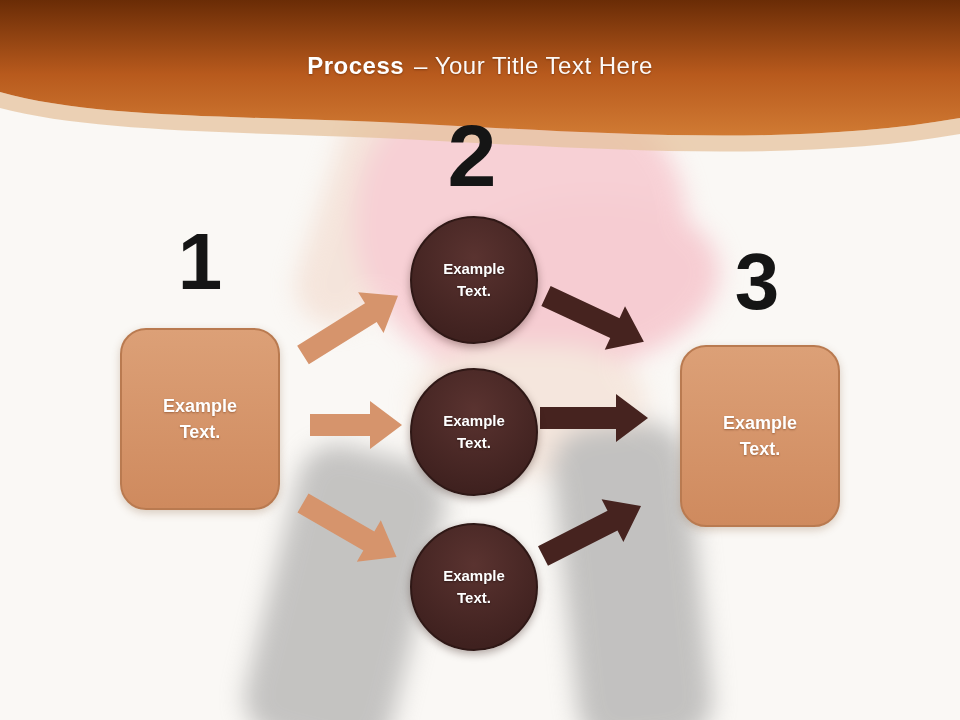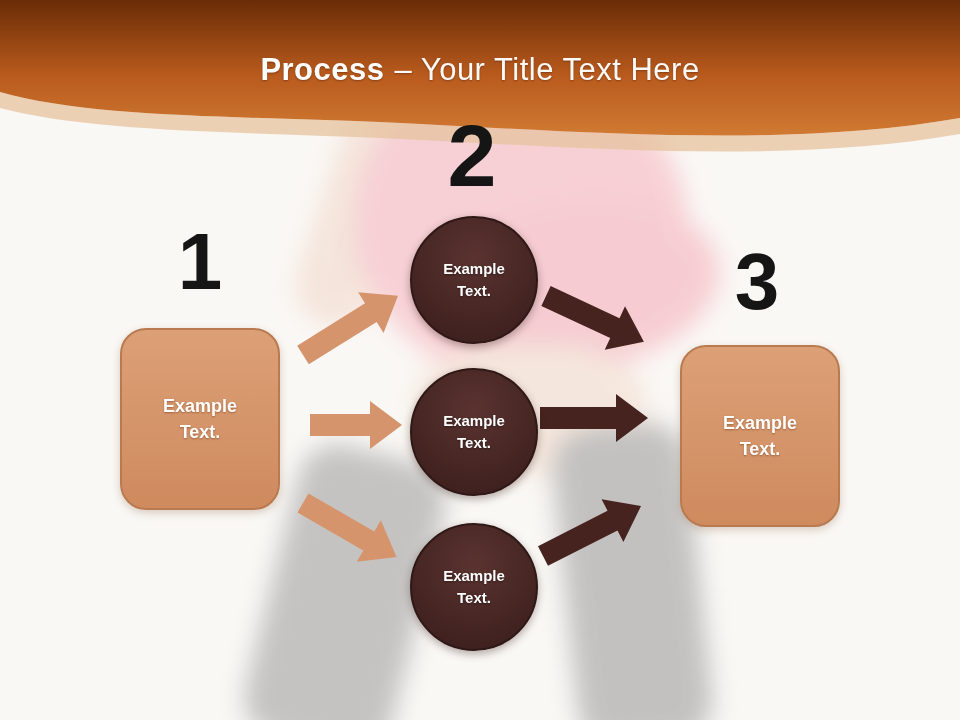--- a/index.html
+++ b/index.html
@@ -35,21 +35,21 @@
   .ph-hip{left:430px;top:200px;width:290px;height:170px;background:#f3a2b0;border-radius:50%;transform:rotate(-8deg);}
   .ph-arm{left:320px;top:90px;width:80px;height:240px;background:#f0d2c2;border-radius:40px;transform:rotate(18deg);}
   .ph-skin{left:415px;top:345px;width:230px;height:130px;background:#f1d6c6;border-radius:40%;}
   .ph-leg-left{left:270px;top:450px;width:150px;height:300px;background:#8f8f8f;border-radius:40px;transform:rotate(14deg);}
   .ph-leg-right{left:565px;top:425px;width:135px;height:320px;background:#8c8c8c;border-radius:40px;transform:rotate(-6deg);}
   
   .banner{position:absolute;left:0;top:0;width:960px;height:170px;display:block;}
   .slide-title{
     position:absolute;left:0;top:52px;width:960px;
     text-align:center;color:var(--title-color);
-    font-size:31px;letter-spacing:.5px;
+    font-size:24px;letter-spacing:.5px;
     text-shadow:0 1px 2px rgba(60,20,0,.4);
     white-space:nowrap;
   }
   .slide-title .t-bold{font-weight:bold;}
   .slide-title .t-rest{font-weight:normal;margin-left:10px;opacity:.97;}
   
   .step-num{
     position:absolute;color:var(--number-color);
     font-weight:bold;line-height:1;text-align:center;
   }

